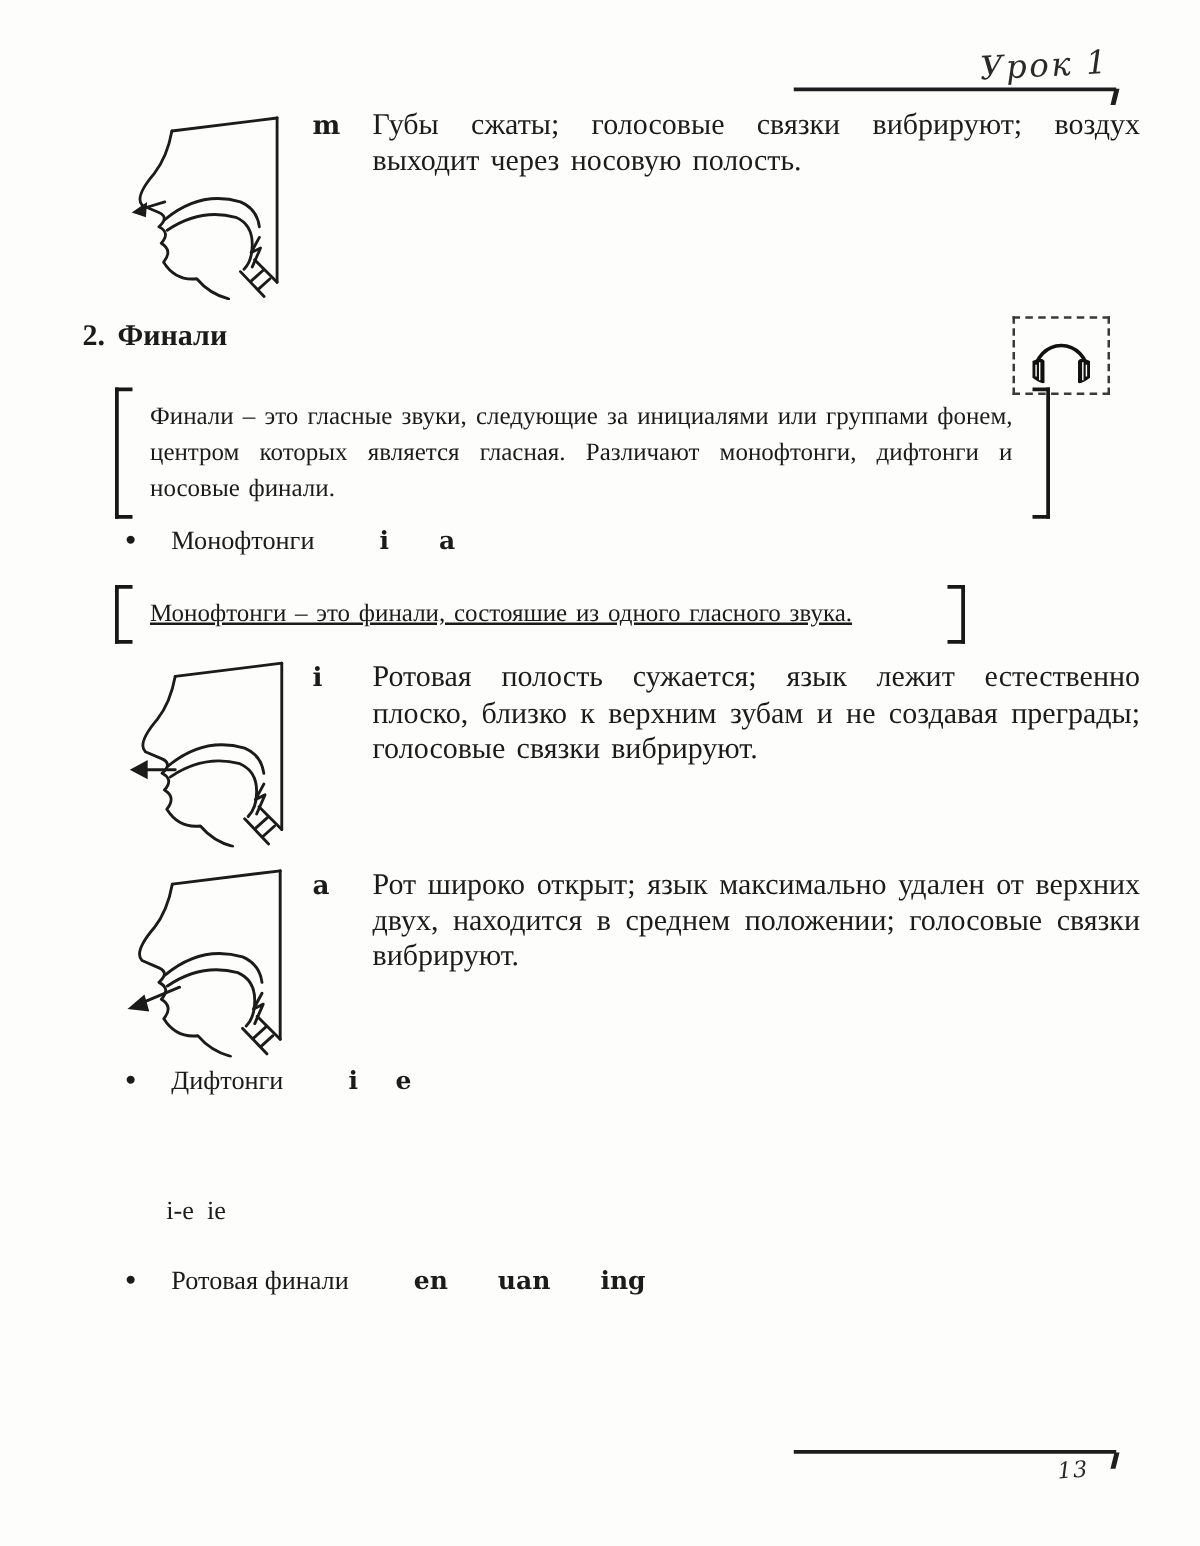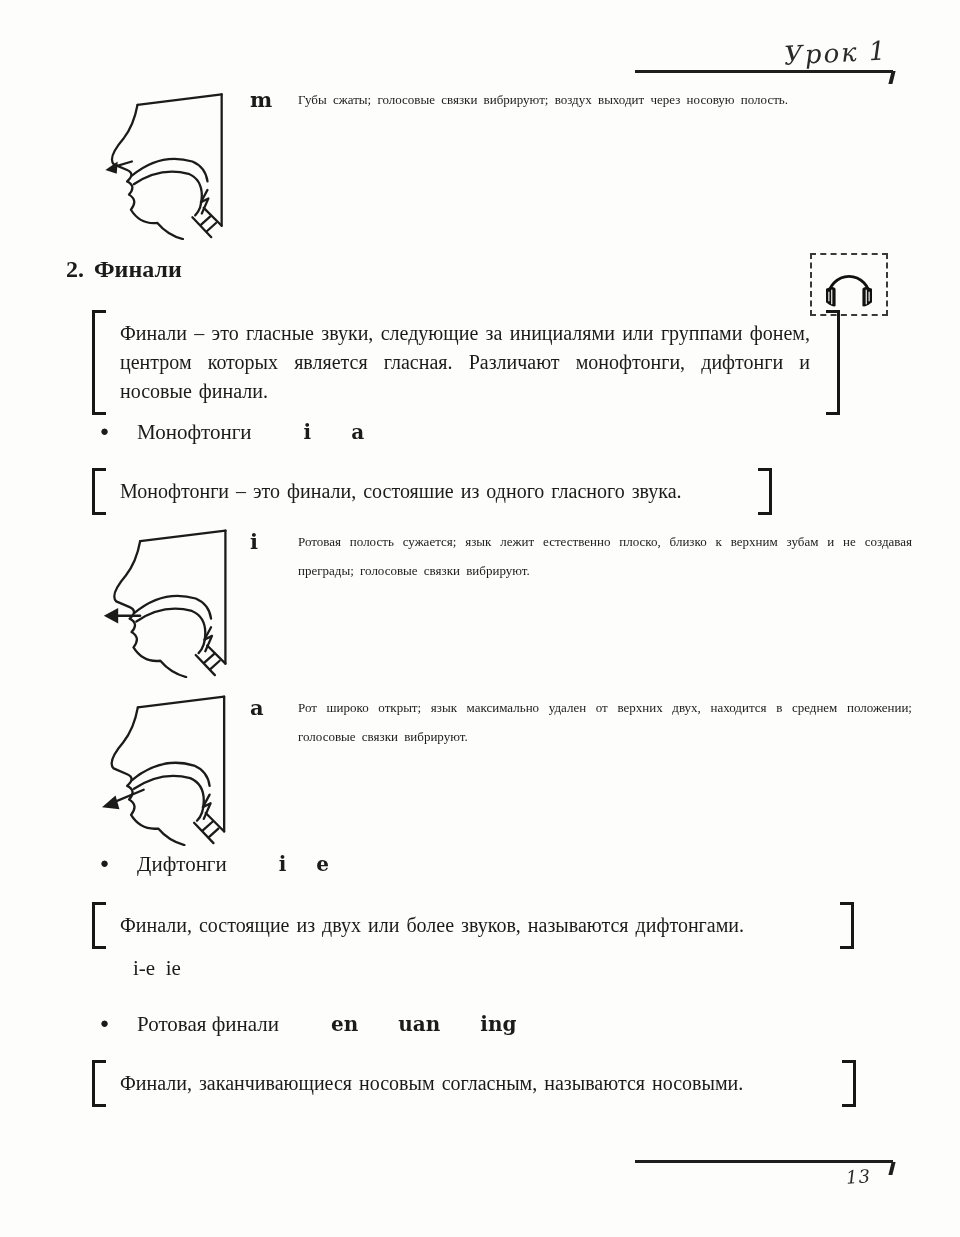--- a/index.html
+++ b/index.html
@@ -23,21 +23,21 @@
   .figure { position:absolute; }
   .figure svg { display:block; }
 
   
   .entry { position:absolute; left:250px; width:662px; display:flex; }
   .entry-letter {
     width:48px; flex:0 0 48px;
     font-family:"DejaVu Serif", serif; font-weight:bold; font-size:21px; line-height:28px;
   }
   .entry-text {
-    flex:1; text-align:justify; font-size:13px; line-height:28.5px; word-spacing:3px;font-family:Liberation Serif, serif;
+    flex:1; text-align:justify; font-size:24px; line-height:28.5px; word-spacing:3px;font-family:Liberation Serif, serif;
   }
 
   
   .section-heading { position:absolute; left:66px; top:256px; font-size:24px; font-weight:bold; }
   .section-heading .num { margin-right:10px; }
 
   
   .audio-box {
     position:absolute; left:810px; top:253px; width:74px; height:59px;
     border:2px dashed #3a3a3a; display:flex; align-items:center; justify-content:center;
@@ -124,21 +124,21 @@
     <div class="inner">Финали – это гласные звуки, следующие за инициалями или группами фонем, центром которых является гласная. Различают монофтонги, дифтонги и носовые финали.</div>
   </div>
 
   <div class="bullet-row" style="top:420px;">
     <span class="bullet-dot">●</span>
     <span class="bullet-label">Монофтонги</span>
     <span class="example first">i</span>
     <span class="example">a</span>
   </div>
 
-  <div class="defblock" style="left:92px; top:468px; width:680px;">
+  <div class="defblock" style="left:92px; top:468px; width:680px;text-decoration:underline;">
     <div class="bracket left"></div>
     <div class="bracket right"></div>
     <div class="inner oneline">Монофтонги – это финали, состояшие из одного гласного звука.</div>
   </div>
 
   <div class="figure" style="left:98px; top:520px;">
     <svg width="138" height="158" viewBox="0 0 140 165">
       <use href="#head"></use>
       <g fill="none" stroke="#1b1b1b" stroke-width="2.4" stroke-linecap="round">
           <path d="M10,100 L42,100"></path>
@@ -165,40 +165,30 @@
     <div class="entry-text">Рот широко открыт; язык максимально удален от верхних двух, находится в среднем положении; голосовые связки вибрируют.</div>
   </div>
 
   <div class="bullet-row" style="top:852px;">
     <span class="bullet-dot">●</span>
     <span class="bullet-label">Дифтонги</span>
     <span class="example first">i</span>
     <span class="example" style="margin-left:30px;">e</span>
   </div>
 
-  <div class="defblock" style="left:92px; top:902px; width:762px;">
-    <div class="bracket left"></div>
-    <div class="bracket right"></div>
-    <div class="inner oneline">Финали, состоящие из двух или более звуков, называются дифтонгами.</div>
-  </div>
 
   <div class="note">i-e  ie</div>
 
   <div class="bullet-row" style="top:1012px;">
     <span class="bullet-dot">●</span>
     <span class="bullet-label">Ротовая финали</span>
     <span class="example first">en</span>
     <span class="example">uan</span>
     <span class="example">ing</span>
   </div>
 
-  <div class="defblock" style="left:92px; top:1060px; width:764px;">
-    <div class="bracket left"></div>
-    <div class="bracket right"></div>
-    <div class="inner oneline">Финали, заканчивающиеся носовым согласным, называются носовыми.</div>
-  </div>
 
   <div class="rule" style="left:635px; top:1160px; width:258px;">
       <span class="tick" style="top:-1px;"></span>
     </div>
   <div class="pagenum handwrite">13</div>
 
 </div>
 
 </body></html>

